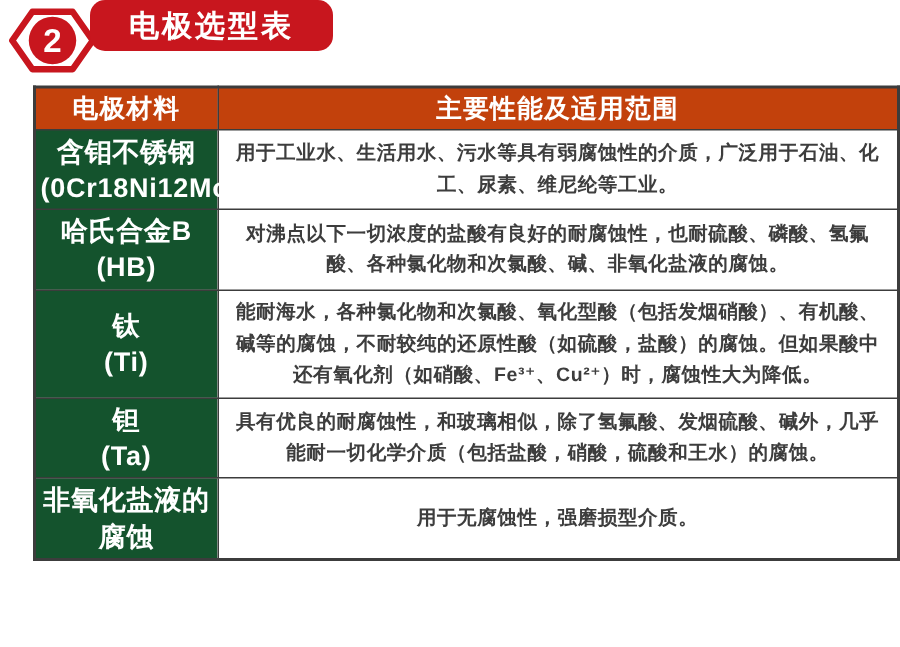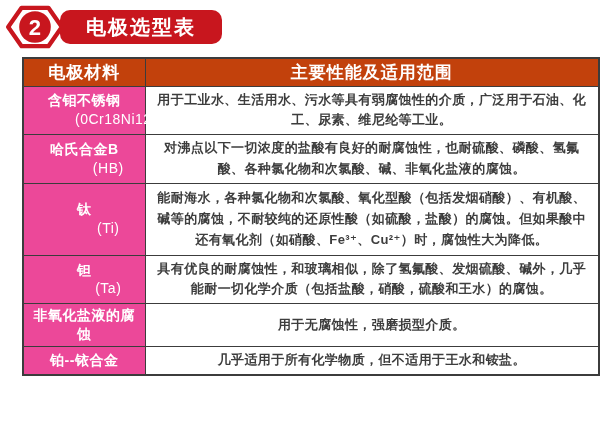--- a/index.html
+++ b/index.html
@@ -8,46 +8,46 @@
     width: 600px; height: 431px;
     font-family: "Liberation Sans", "DejaVu Sans", sans-serif;
     overflow: hidden; position: relative;
   }
   .page { width: 600px; height: 431px; position: relative; background: #fff; }
 
   
   .heading { position: absolute; left: 0; top: 0; width: 600px; height: 56px; }
   .hex-badge { position: absolute; left: 6px; top: 4px; width: 58px; height: 46px; }
   .title-pill {
-    position: absolute; left: 60px; top: 10px;
+    position: absolute; left: 60px; top: 0;
     height: 34px; min-width: 148px;
     background: #c8161e; border-radius: 10px;
     color: #ffffff; font-size: 20px; font-weight: 700;
     display: flex; align-items: center; justify-content: center;
     padding: 16px 26px; letter-spacing: 2px;
   }
 
   
   .tbl {
     position: absolute; left: 22px; top: 57px;
     width: 576px; border-collapse: collapse; table-layout: fixed;
     border: 2px solid #3c3c3c;
   }
   .tbl td, .tbl th { border: 1px solid #3c3c3c; vertical-align: middle; }
   .tbl th.col-head {
     background: #c2410c; color: #ffffff;
     font-size: 17px; font-weight: 700; text-align: center;
     height: 28px; letter-spacing: 1px;
   }
   td.mat {
-    background: #ec4899; color: #ffffff;
-    font-size: 14px; font-weight: 700; text-align: center;
+    background: #14532d; color: #ffffff;
+    font-size: 18px; font-weight: 700; text-align: center;
     line-height: 1.35; padding: 2px 3px; letter-spacing: 0.5px;
   }
-  td.mat .sub { display: block; font-weight: 400; margin-left: 48px; }
+  td.mat .sub { display: block; font-weight: 700; }
   td.desc {
     background: #ffffff; color: #3d3d3d;
     font-size: 13px; font-weight: 700; text-align: center;
     padding: 3px 9px; line-height: 1.6; letter-spacing: 0.4px;
   }
   tr.r1 { height: 47px; } tr.r2 { height: 46px; }
   tr.r3 { height: 64px; } tr.r4 { height: 72px; }
   tr.r5 { height: 44px; } tr.r6 { height: 28px; }
   tr.r7 { height: 28px; }
 </style>
@@ -109,22 +109,16 @@
       <td class="desc">具有优良的耐腐蚀性，和玻璃相似，除了氢氟酸、发烟硫酸、碱外，几乎能耐一切化学介质（包括盐酸，硝酸，硫酸和王水）的腐蚀。</td>
     </tr>
 
     <tr class="r6">
       <td class="mat">
         <span>非氧化盐液的腐蚀</span>
       </td>
       <td class="desc">用于无腐蚀性，强磨损型介质。</td>
     </tr>
 
-    <tr class="r7">
-      <td class="mat">
-        <span>铂--铱合金</span>
-      </td>
-      <td class="desc">几乎适用于所有化学物质，但不适用于王水和铵盐。</td>
-    </tr>
   </tbody>
     </table>
 
 </div>
 
 </body></html>

